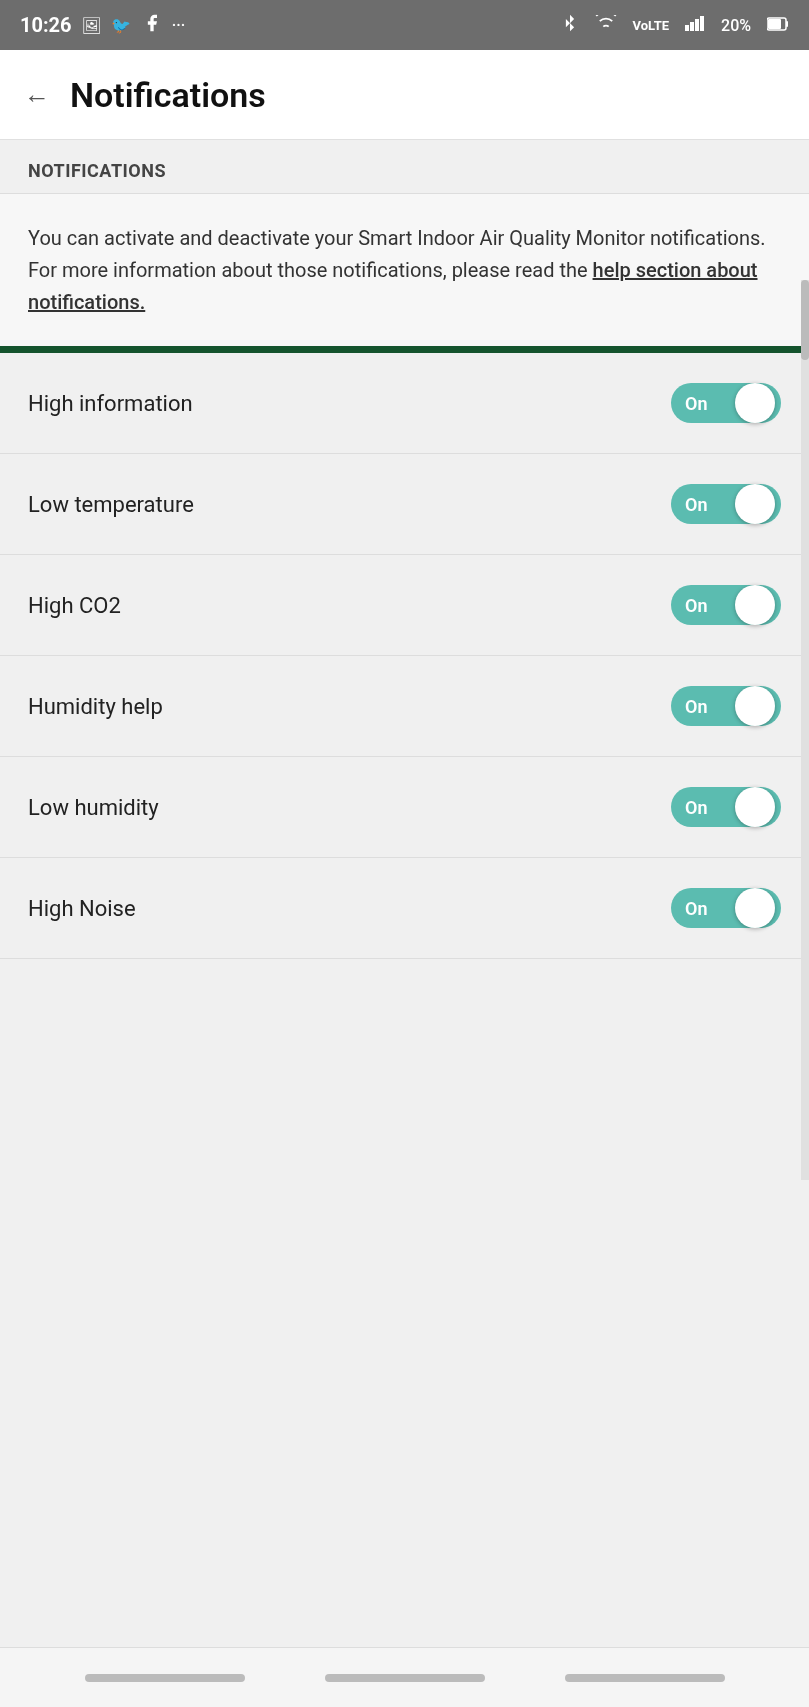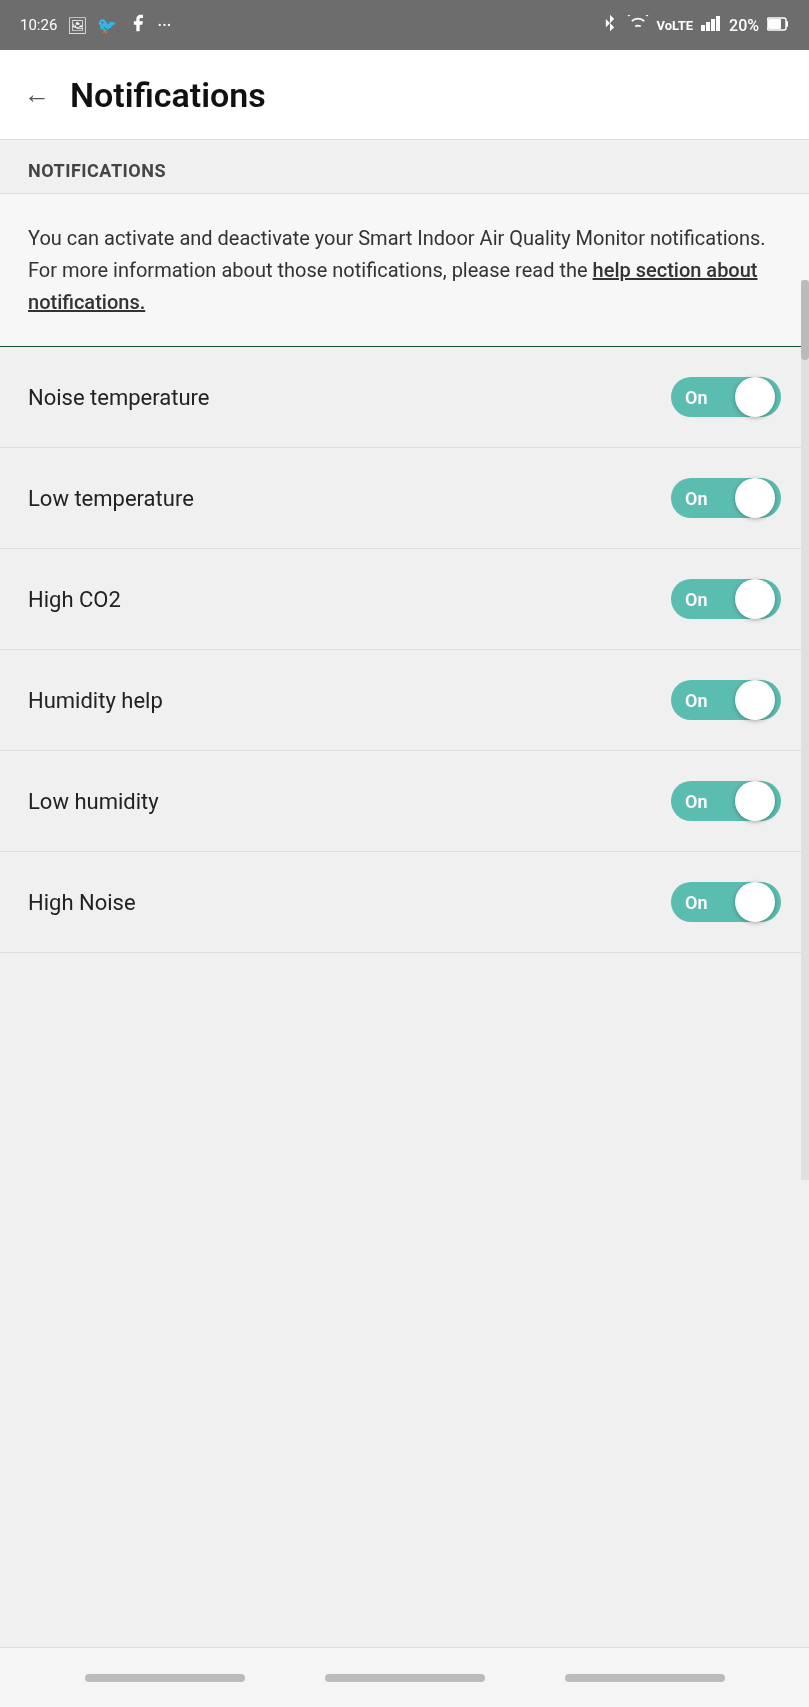--- a/index.html
+++ b/index.html
@@ -26,26 +26,26 @@
       font-weight: 500;
     }
     .status-left {
       display: flex;
       align-items: center;
       gap: 10px;
     }
     .status-right {
       display: flex;
       align-items: center;
-      gap: 8px;
+      gap: 16px;
       font-size: 16px;
     }
     .status-time {
-      font-size: 15px;
-      font-weight: normal;
+      font-size: 20px;
+      font-weight: bold;
     }
     .status-icon {
       font-size: 16px;
     }
 
     
     .header {
       background: white;
       height: 90px;
       display: flex;
@@ -89,21 +89,21 @@
       font-weight: 700;
       color: #444;
       letter-spacing: 0.5px;
       background: #f0f0f0;
     }
 
     
     .info-box {
       background: #f7f7f7;
       border-top: 1px solid #ddd;
-      border-bottom: 1px solid #14532d;
+      border-bottom: 7px solid #14532d;
       padding: 28px 28px;
       font-size: 20px;
       color: #333;
       line-height: 1.6;
     }
     .info-box a {
       color: #333;
       text-decoration: underline;
       font-weight: 500;
     }
@@ -237,21 +237,21 @@
   </div>
 
   <div class="section-label">NOTIFICATIONS</div>
 
   <div class="info-box">
     <span>You can activate and deactivate your Smart Indoor Air Quality Monitor notifications.<br>For more information about those notifications, please read the <a href="#">help section about notifications.</a></span>
   </div>
 
   <div class="notification-list" id="notification-list">
   <div class="notification-row">
-        <span class="notification-label">Noise temperature</span>
+        <span class="notification-label">High information</span>
         <div class="toggle">
       <span class="toggle-label">On</span>
       <div class="toggle-knob"></div>
     </div>
       </div>
       <div class="notification-row">
         <span class="notification-label">Low temperature</span>
         <div class="toggle">
       <span class="toggle-label">On</span>
       <div class="toggle-knob"></div>

